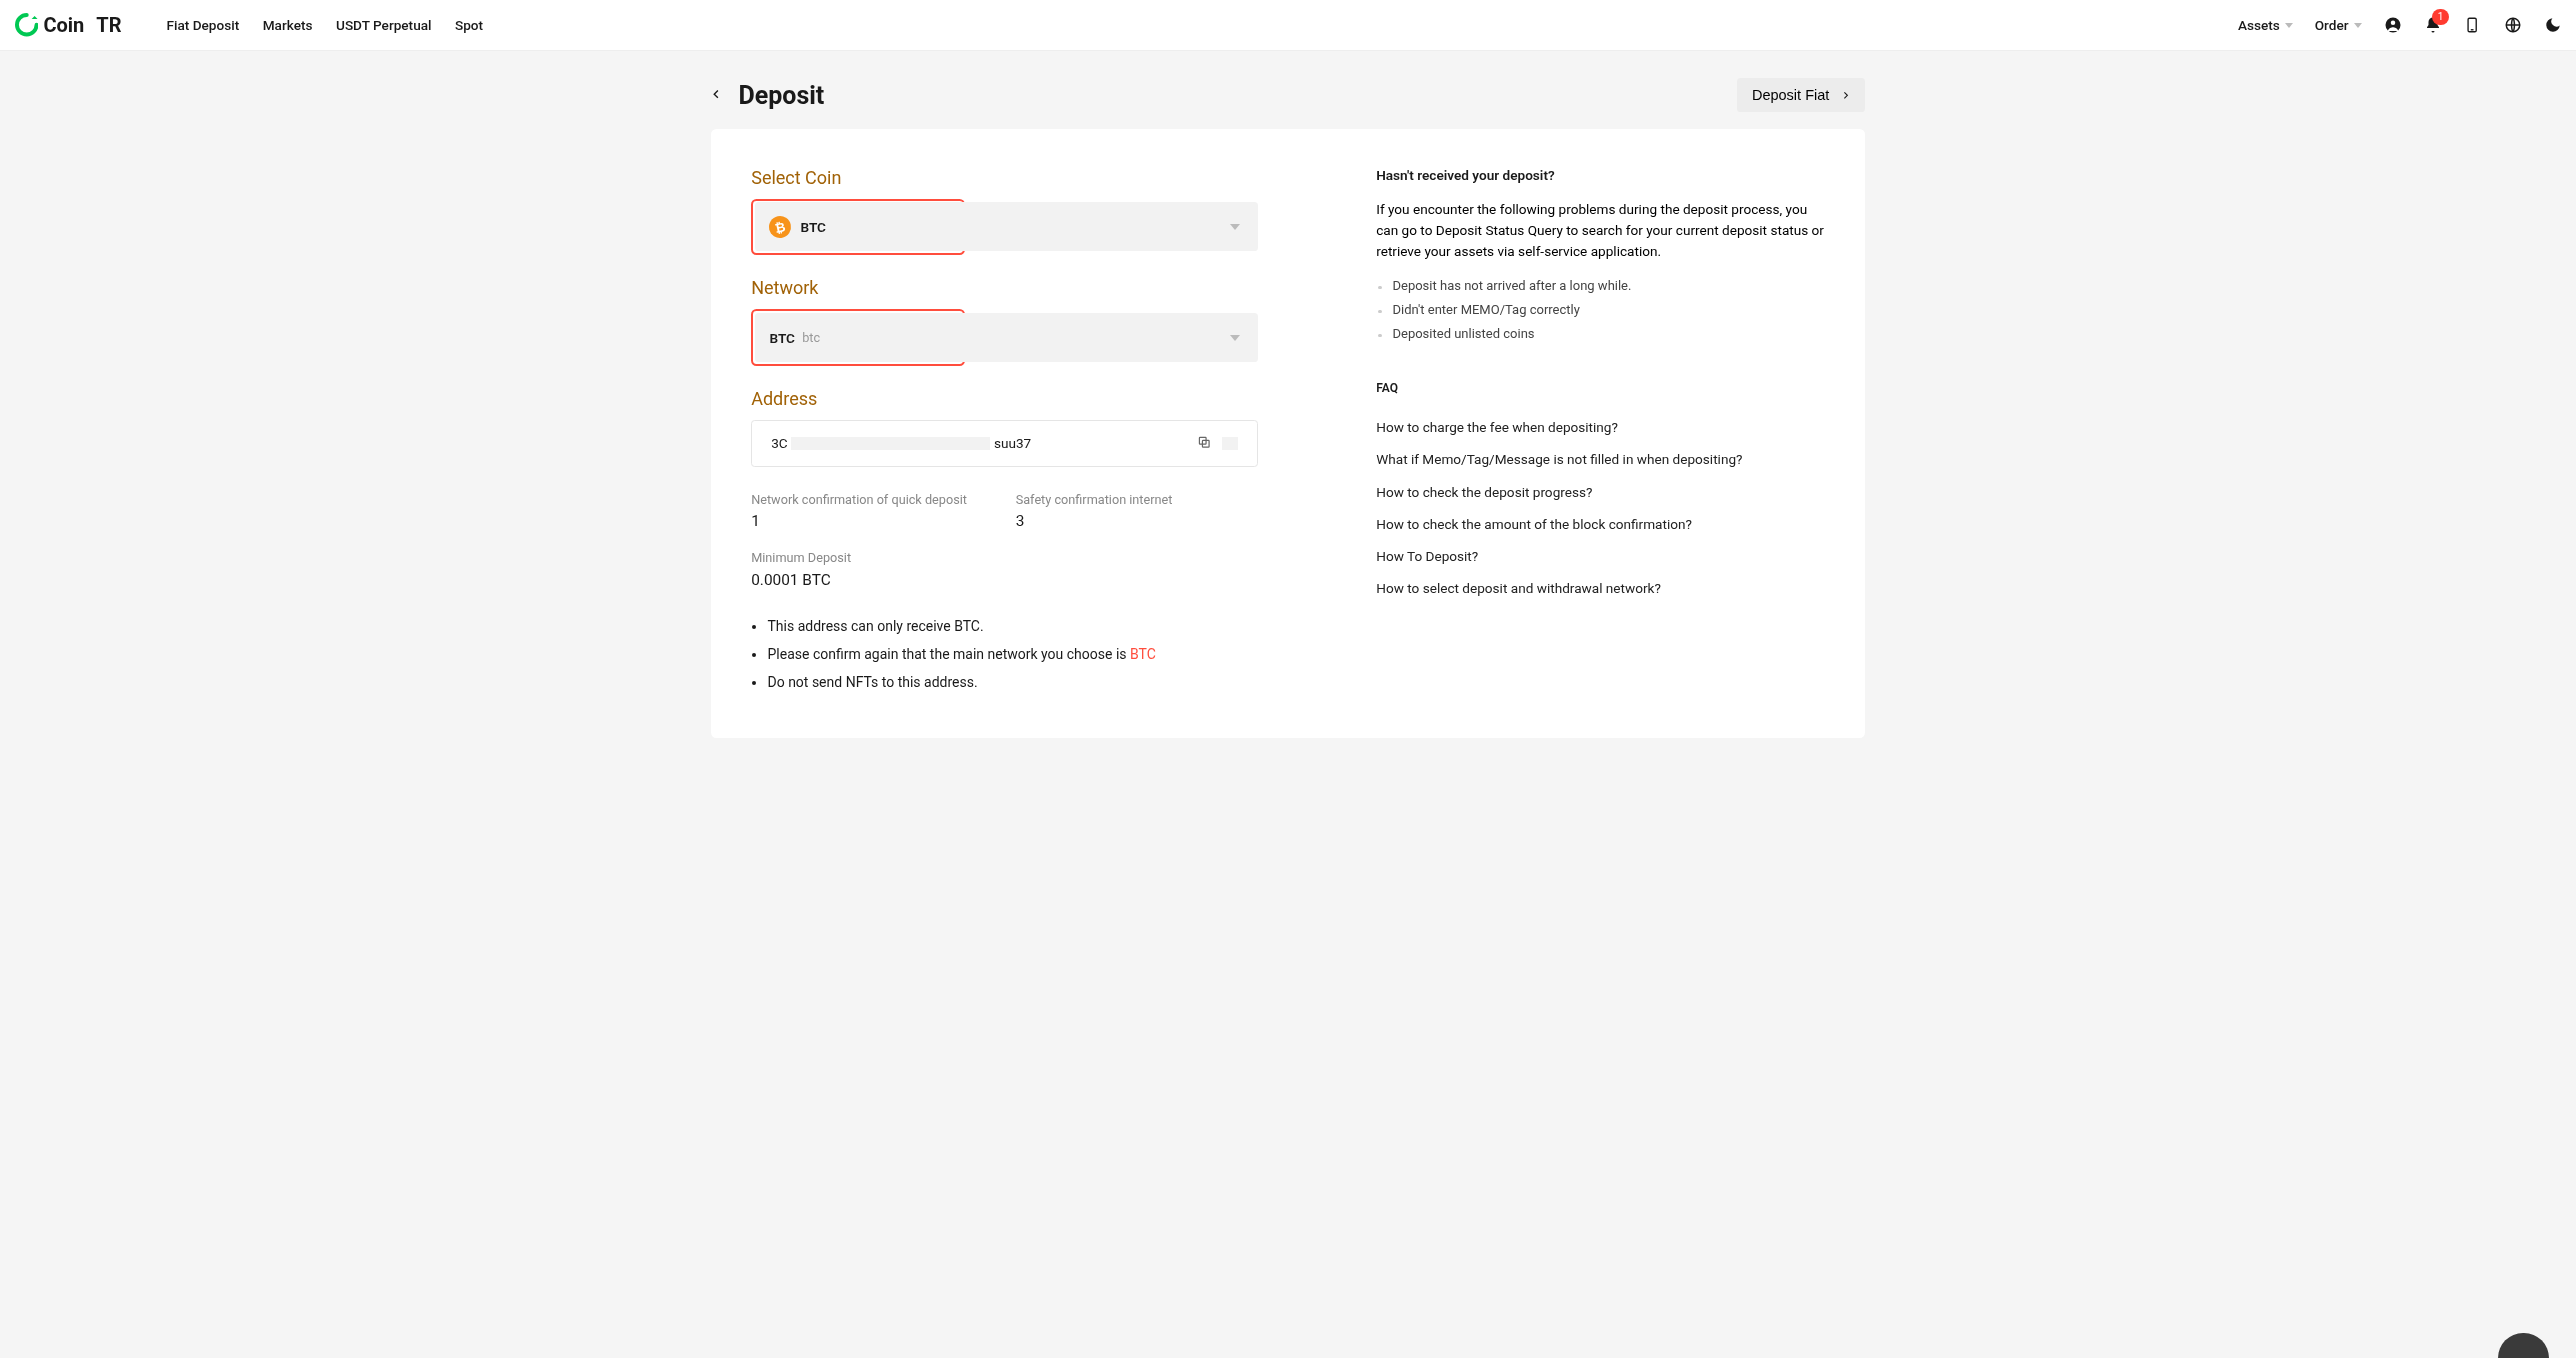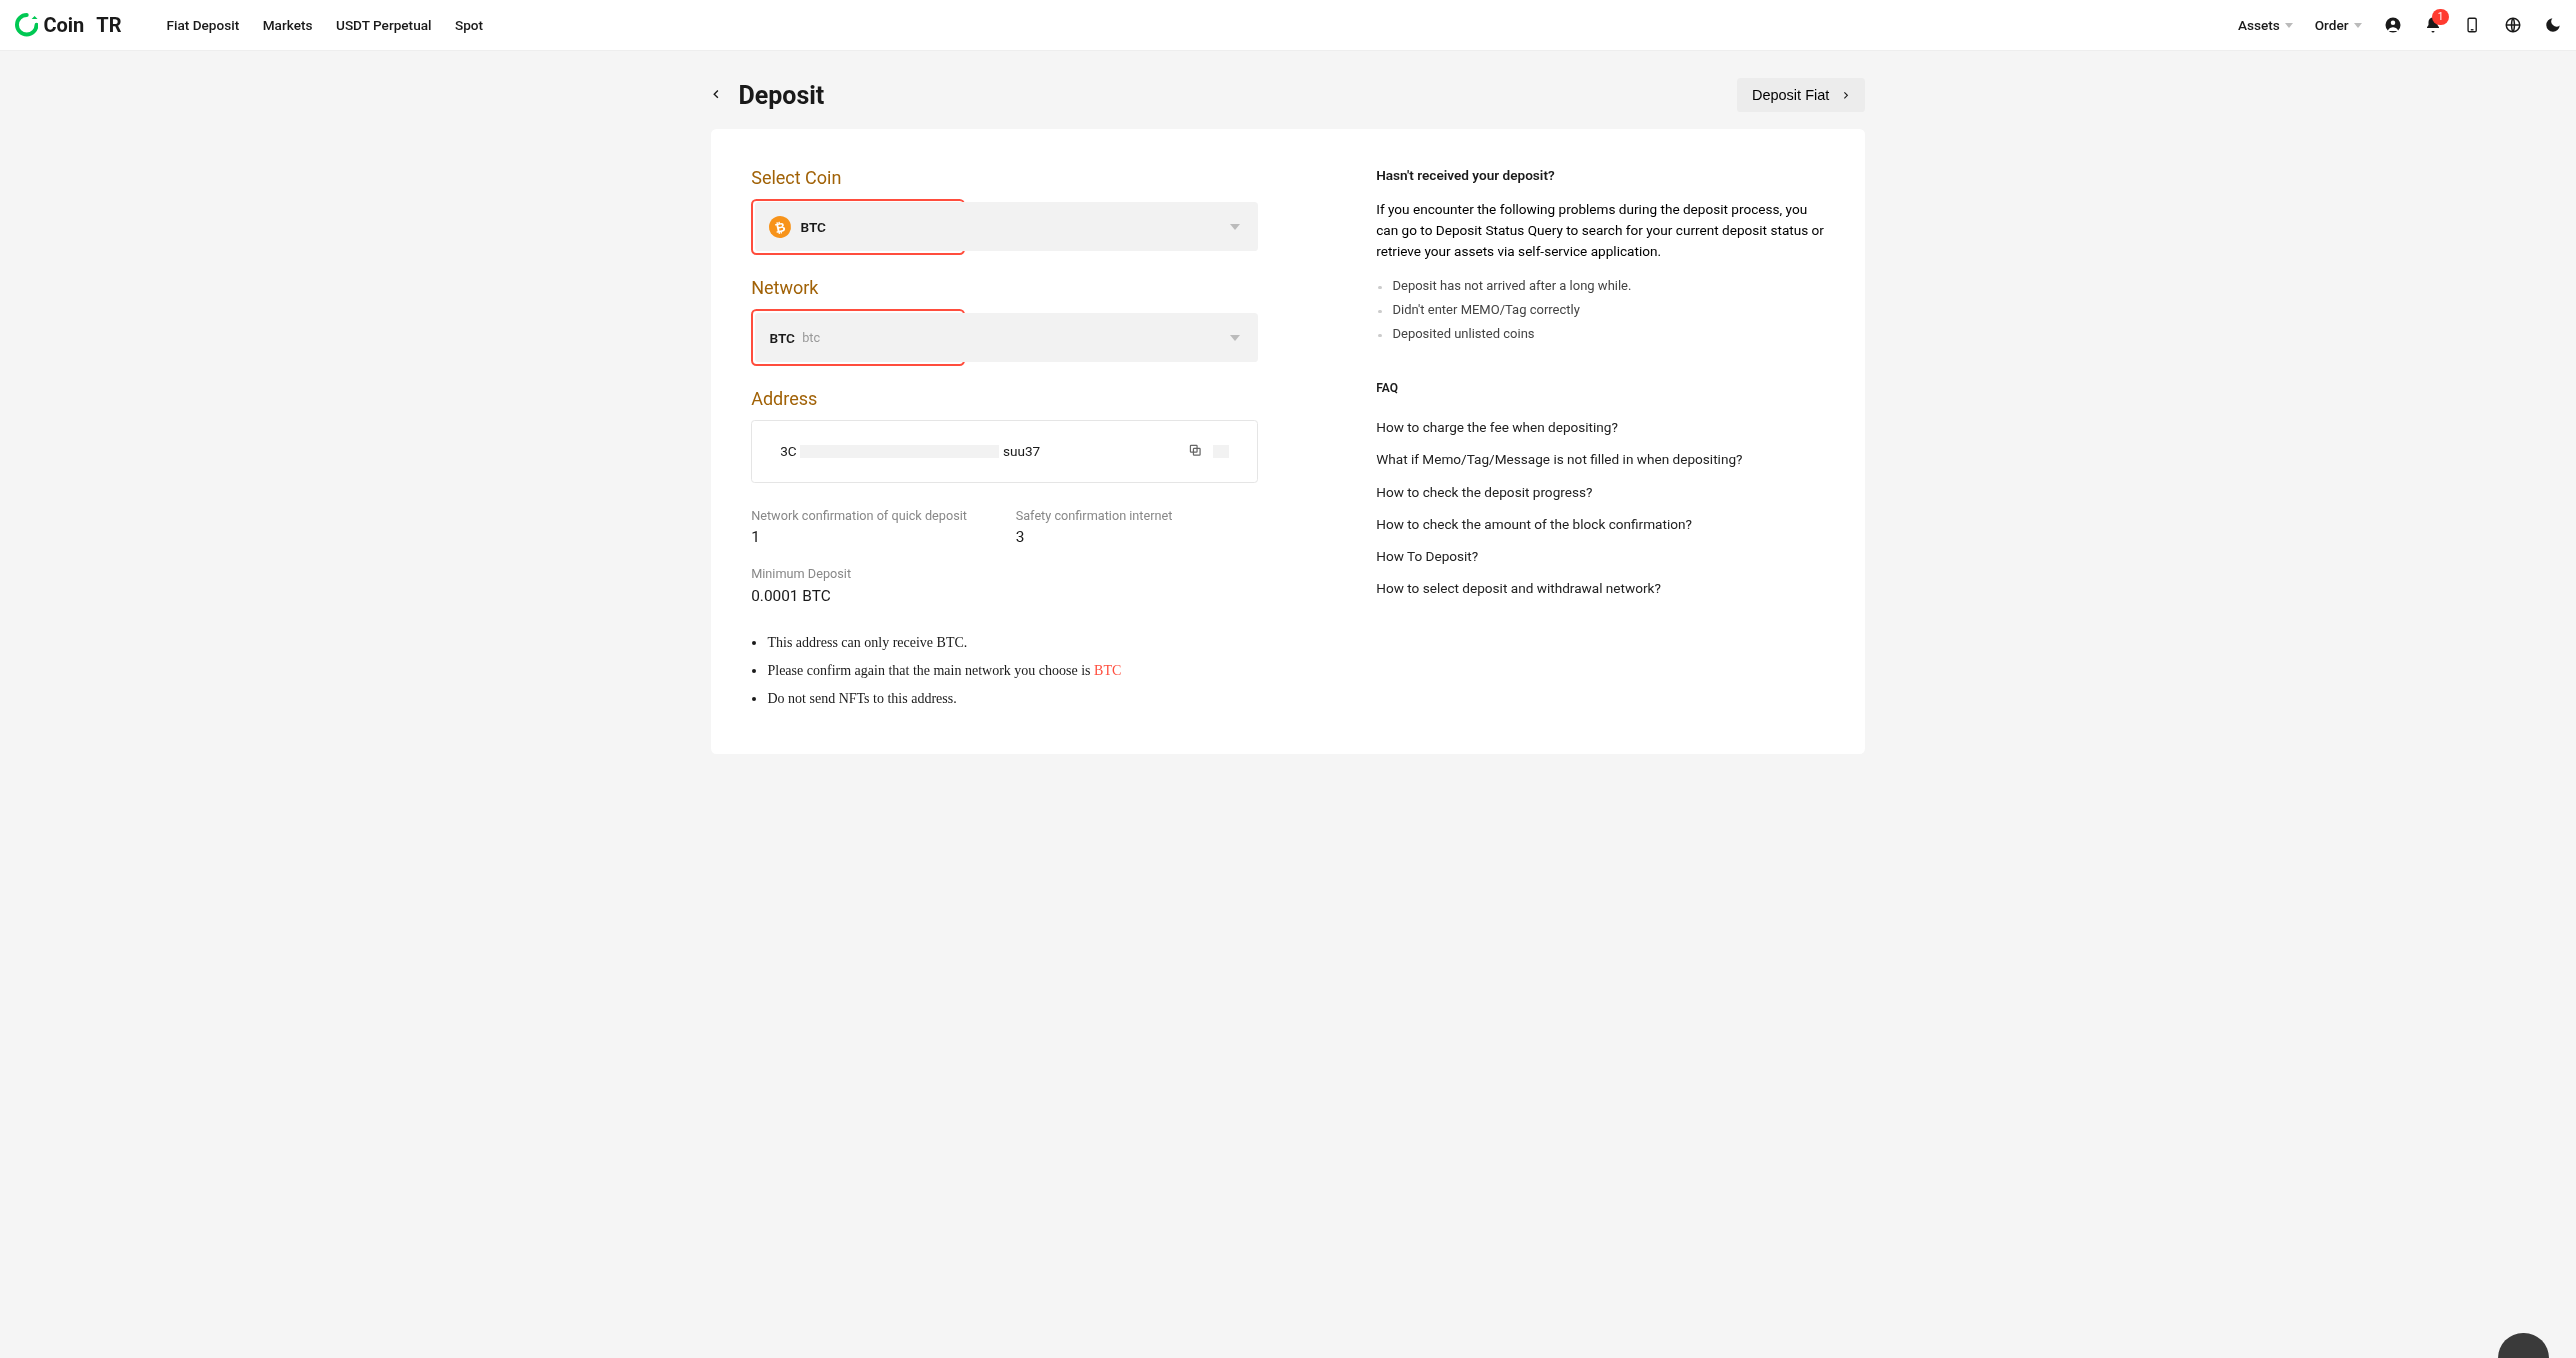--- a/index.html
+++ b/index.html
@@ -178,24 +178,24 @@
     font-size: 12.7px;
     margin-right: 9px;
     transform: rotate(-12deg);
   }
   .coin-symbol { font-weight: 600; font-size: 13.6px; }
   .net-sub { color: #999; font-size: 12.7px; margin-left: 7.2px; font-weight: 400; }
 
   .address-box {
     border: 0.9px solid #e5e5e5;
     border-radius: 3.6px;
-    height: 63px;
-    display: flex;
-    align-items: center;
-    padding: 0 28px;
+    height: 47px;
+    display: flex;
+    align-items: center;
+    padding: 0 19px;
     font-size: 13.6px;
     gap: 3.6px;
     margin-bottom: 25px;
   }
   .addr-mask {
     display: inline-block;
     width: 199px;
     height: 12.7px;
     background: #f2f2f2;
   }
@@ -215,21 +215,20 @@
     gap: 22px;
     margin-bottom: 20px;
   }
   .stat { flex: 1; }
   .stat-label { font-size: 12.7px; color: #888; margin-bottom: 5.4px; }
   .stat-value { font-size: 15.4px; color: #1a1a1a; }
 
   .notes {
     margin-top: 27px;
     padding-left: 16.3px;
-    font-family: Liberation Serif, serif;
   }
   .notes li {
     font-size: 14px;
     color: #1a1a1a;
     margin-bottom: 7.2px;
     line-height: 1.5;
   }
   .hl { color: #ff4d3d; }
 
   

